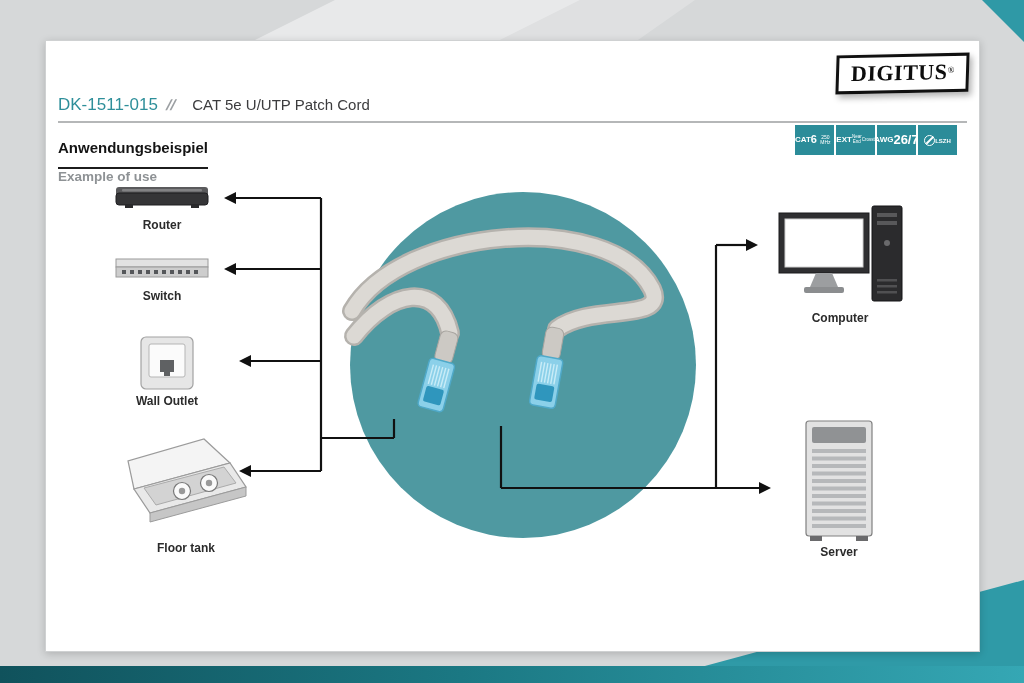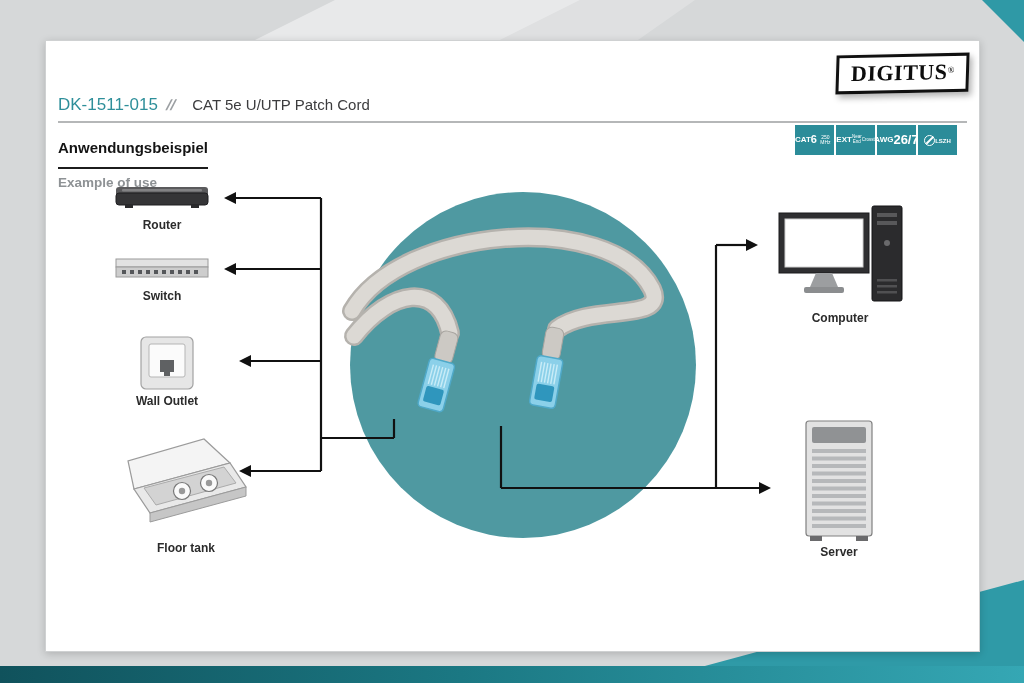--- a/index.html
+++ b/index.html
@@ -57,21 +57,21 @@
   .badge.next .b2, .badge.next .b3 { font-size:4.5px; font-weight:normal; }
   .badge.awg .b2 { font-size:13px; }
   .badge.lszh .b2 { font-size:6px; margin-top:2px; font-weight:bold; }
   .ring { width:11px; height:11px; border:1.6px solid #fff; border-radius:50%; position:relative; display:block; }
   .ring::after { content:""; position:absolute; left:4px; top:-1px; width:1.6px; height:10px; background:#fff; transform:rotate(45deg); }
   .section { position:absolute; left:12px; top:98px; }
   .section .de {
     display:inline-block; font-size:15px; font-weight:bold; color:#141414;
     border-bottom:2px solid #1c1c1c; padding-bottom:11px;
   }
-  .section .en { margin-top:6px; font-size:13.5px; font-weight:bold; color:#8e9295; }
+  .section .en { font-size:13.5px; font-weight:bold; color:#8e9295; }
   .diagram { position:absolute; left:0; top:130px; width:935px; height:470px; }
   svg text { font-family:"Liberation Sans", sans-serif; font-weight:bold; font-size:12px; fill:#2b2b2b; text-anchor:middle; }
 </style>
 </head>
 <body>
 
 <div class="deco deco-a"></div>
 <div class="deco deco-b"></div>
 <div class="deco deco-tr"></div>
 <div class="deco deco-br"></div>

